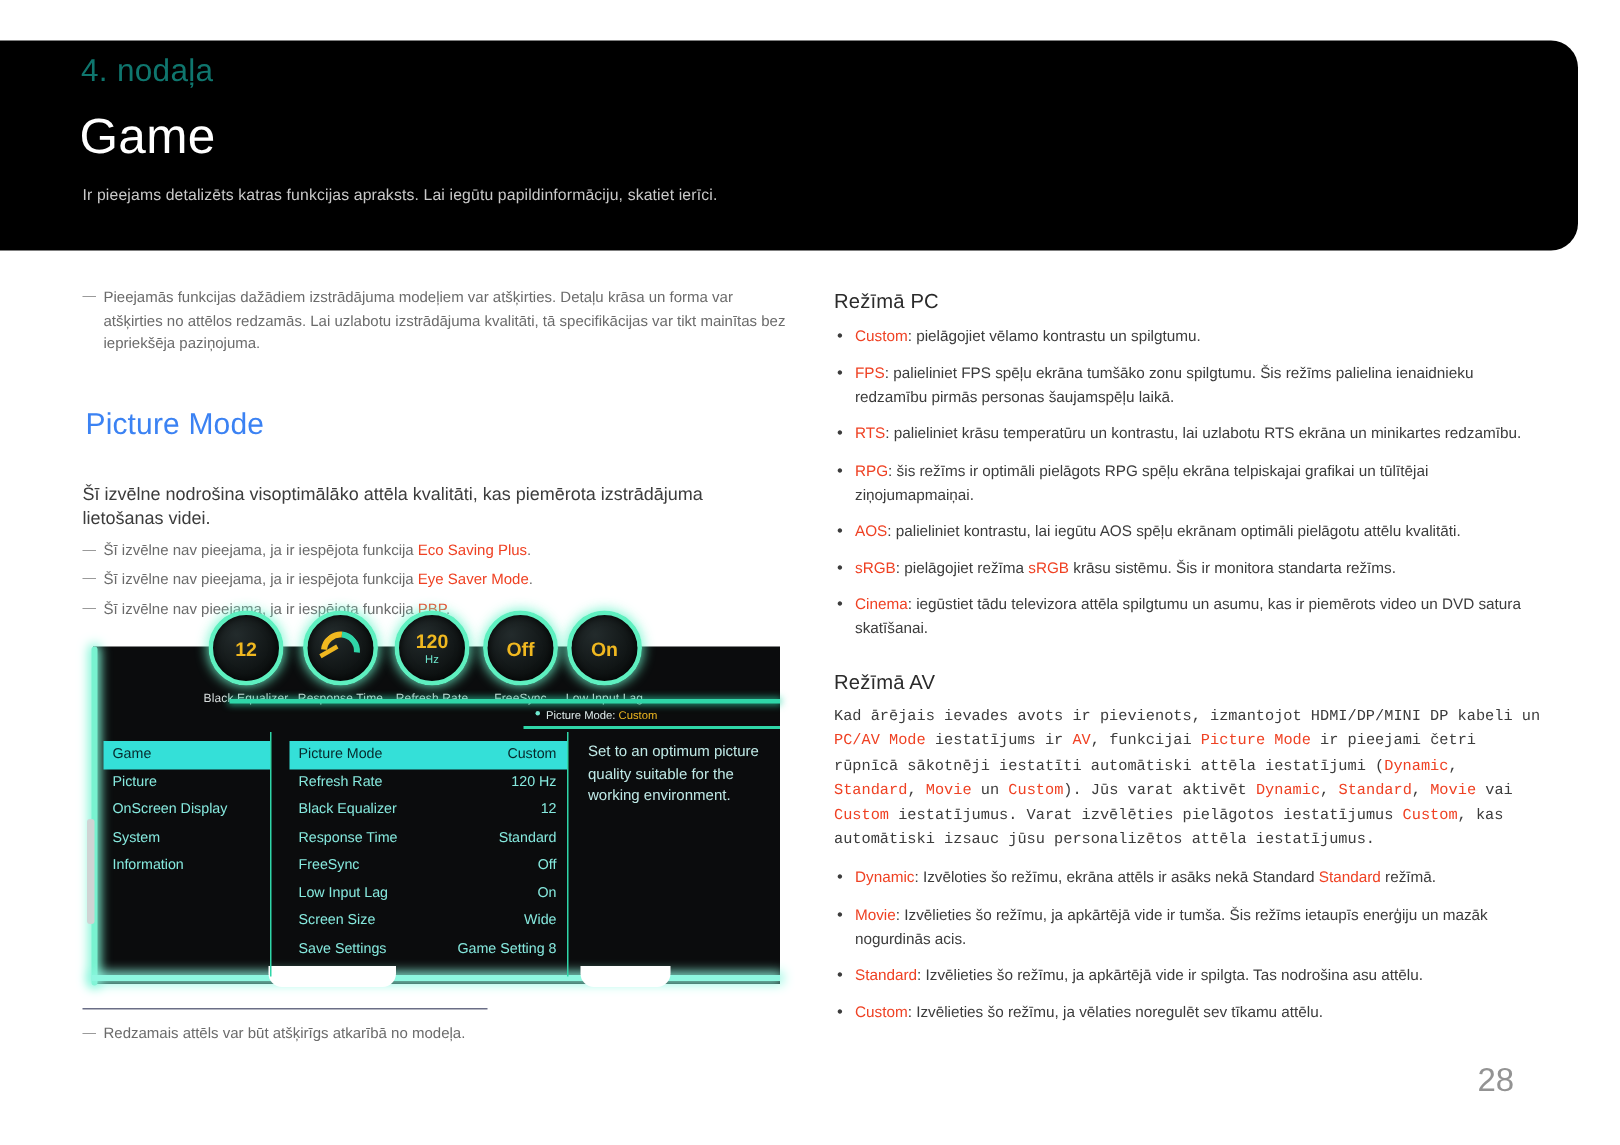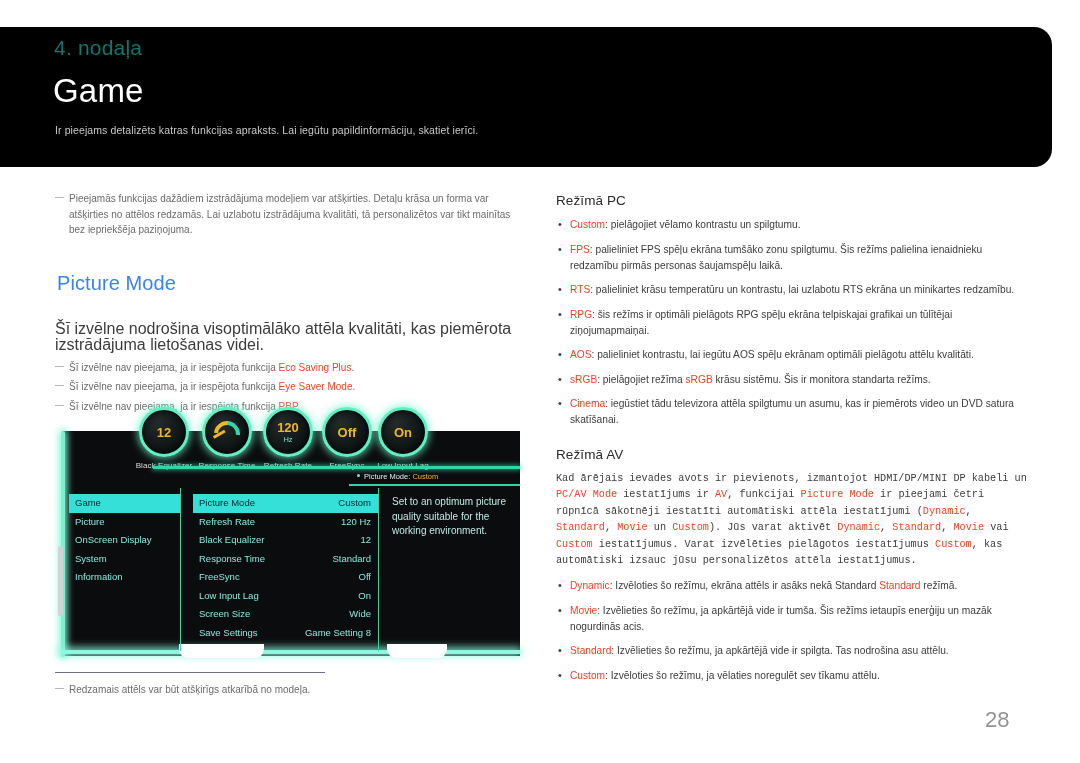--- a/index.html
+++ b/index.html
@@ -41,21 +41,21 @@
     color:#8d8d8d; font-size:9px;
   }
   .red { color:#ef4123; }
   .blue-h {
     color:#3b82f3; font-size:20px; letter-spacing:.1px;
   }
 
   
   .col-left { position:absolute; left:55px; top:191px; width:470px; }
   .lead {
-    font-size:16px; line-height:16px; color:#3c3c3c; margin-bottom:7px;
+    font-size:12px; line-height:16px; color:#3c3c3c; margin-bottom:7px;
   }
   .section-head-blue { margin:34px 0 26px 2px; }
   .bullet-notes .note { margin-bottom:4px; }
 
   
   .osd { position:absolute; left:57px; top:404px; width:463px; height:256px; }
 
   .osd-body {
     position:absolute; left:5px; top:27px; width:458px; height:225px;
     background:#0b0c0d;
@@ -194,21 +194,21 @@
 </head>
 <body>
 
 <div class="header">
   <div class="chapter">4. nodaļa</div>
   <div class="doc-title">Game</div>
   <div class="header-sub">Ir pieejams detalizēts katras funkcijas apraksts. Lai iegūtu papildinformāciju, skatiet ierīci.</div>
 </div>
 
 <div class="col-left">
-  <div class="note">Pieejamās funkcijas dažādiem izstrādājuma modeļiem var atšķirties. Detaļu krāsa un forma var atšķirties no attēlos redzamās. Lai uzlabotu izstrādājuma kvalitāti, tā personalizētos var tikt mainītas bez iepriekšēja paziņojuma.</div>
+  <div class="note">Pieejamās funkcijas dažādiem izstrādājuma modeļiem var atšķirties. Detaļu krāsa un forma var atšķirties no attēlos redzamās. Lai uzlabotu izstrādājuma kvalitāti, tā specifikācijas var tikt mainītas bez iepriekšēja paziņojuma.</div>
 
   <div class="blue-h section-head-blue">Picture Mode</div>
 
   <div class="lead">Šī izvēlne nodrošina visoptimālāko attēla kvalitāti, kas piemērota izstrādājuma lietošanas videi.</div>
 
   <div class="bullet-notes">
     <div class="note">
       <span>Šī izvēlne nav pieejama, ja ir iespējota funkcija </span><span class="red">Eco Saving Plus</span><span>.</span>
     </div>
     <div class="note">
@@ -359,16 +359,16 @@
     <li>
       <span class="red">Dynamic</span><span>: Izvēloties šo režīmu, ekrāna attēls ir asāks nekā Standard </span><span class="red">Standard</span><span> režīmā.</span>
     </li>
     <li>
       <span class="red">Movie</span><span>: Izvēlieties šo režīmu, ja apkārtējā vide ir tumša. Šis režīms ietaupīs enerģiju un mazāk nogurdinās acis.</span>
     </li>
     <li>
       <span class="red">Standard</span><span>: Izvēlieties šo režīmu, ja apkārtējā vide ir spilgta. Tas nodrošina asu attēlu.</span>
     </li>
     <li>
-      <span class="red">Custom</span><span>: Izvēloties šo režīmu, ja vēlaties noregulēt sev tīkamu attēlu.</span>
+      <span class="red">Custom</span><span>: Izvēlieties šo režīmu, ja vēlaties noregulēt sev tīkamu attēlu.</span>
     </li>
   </ul>
 </div>
 
 </body></html>

